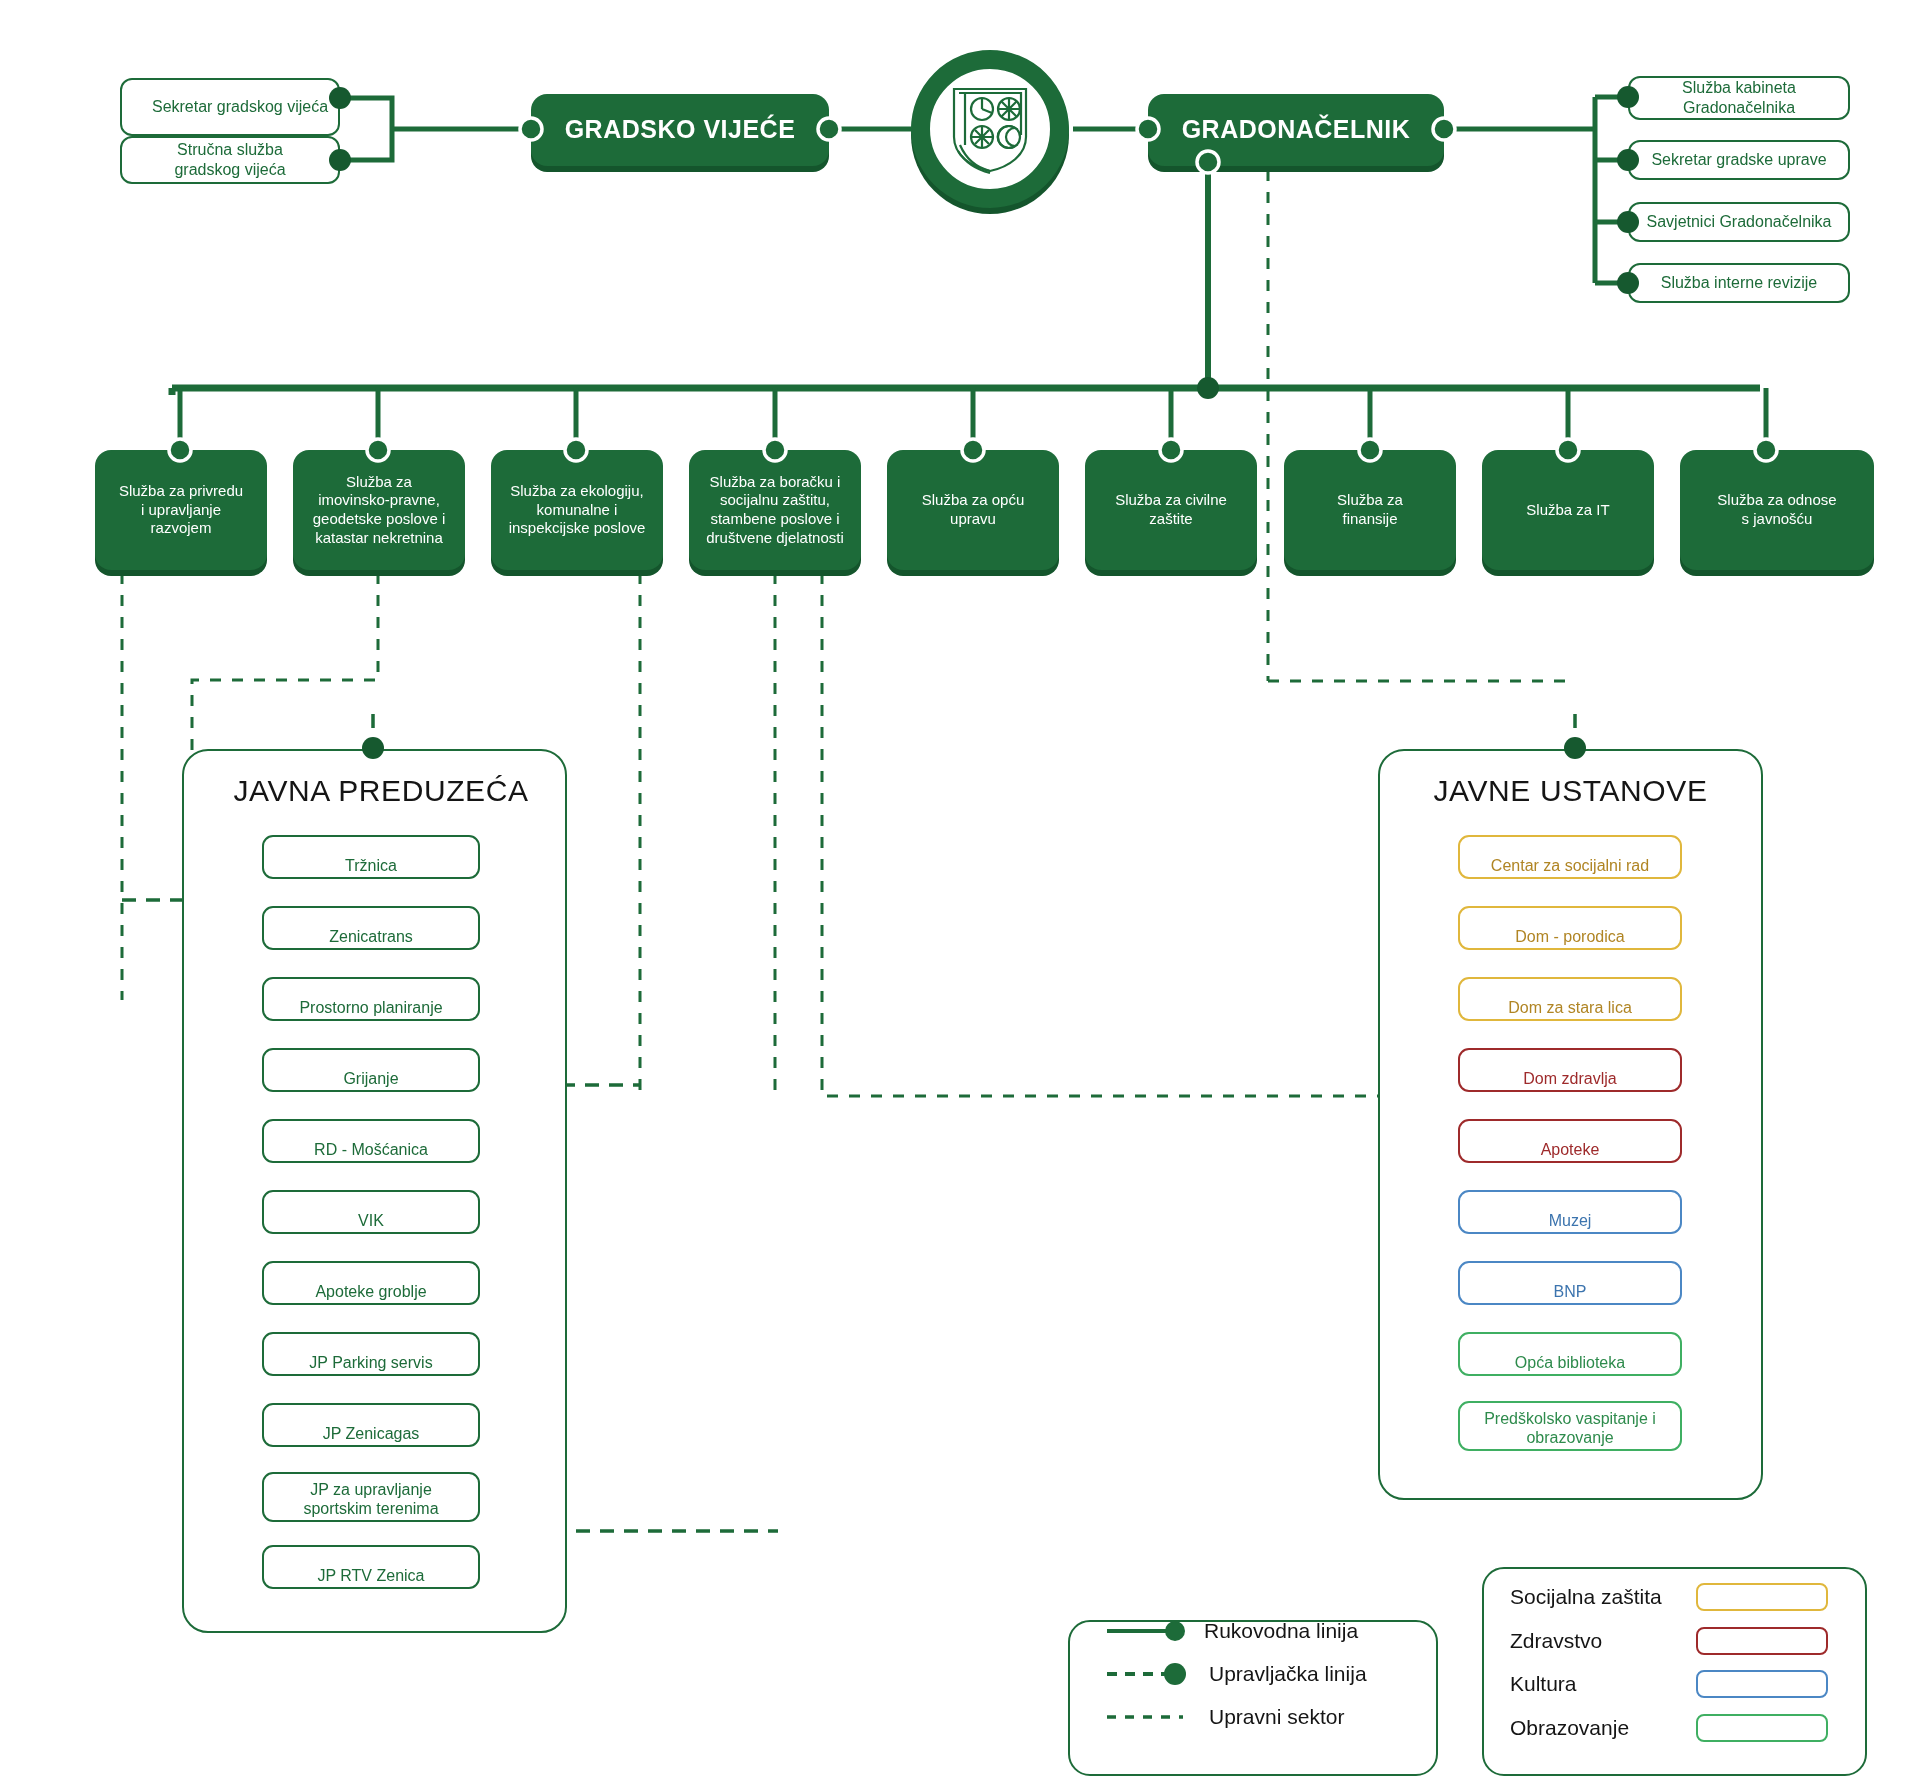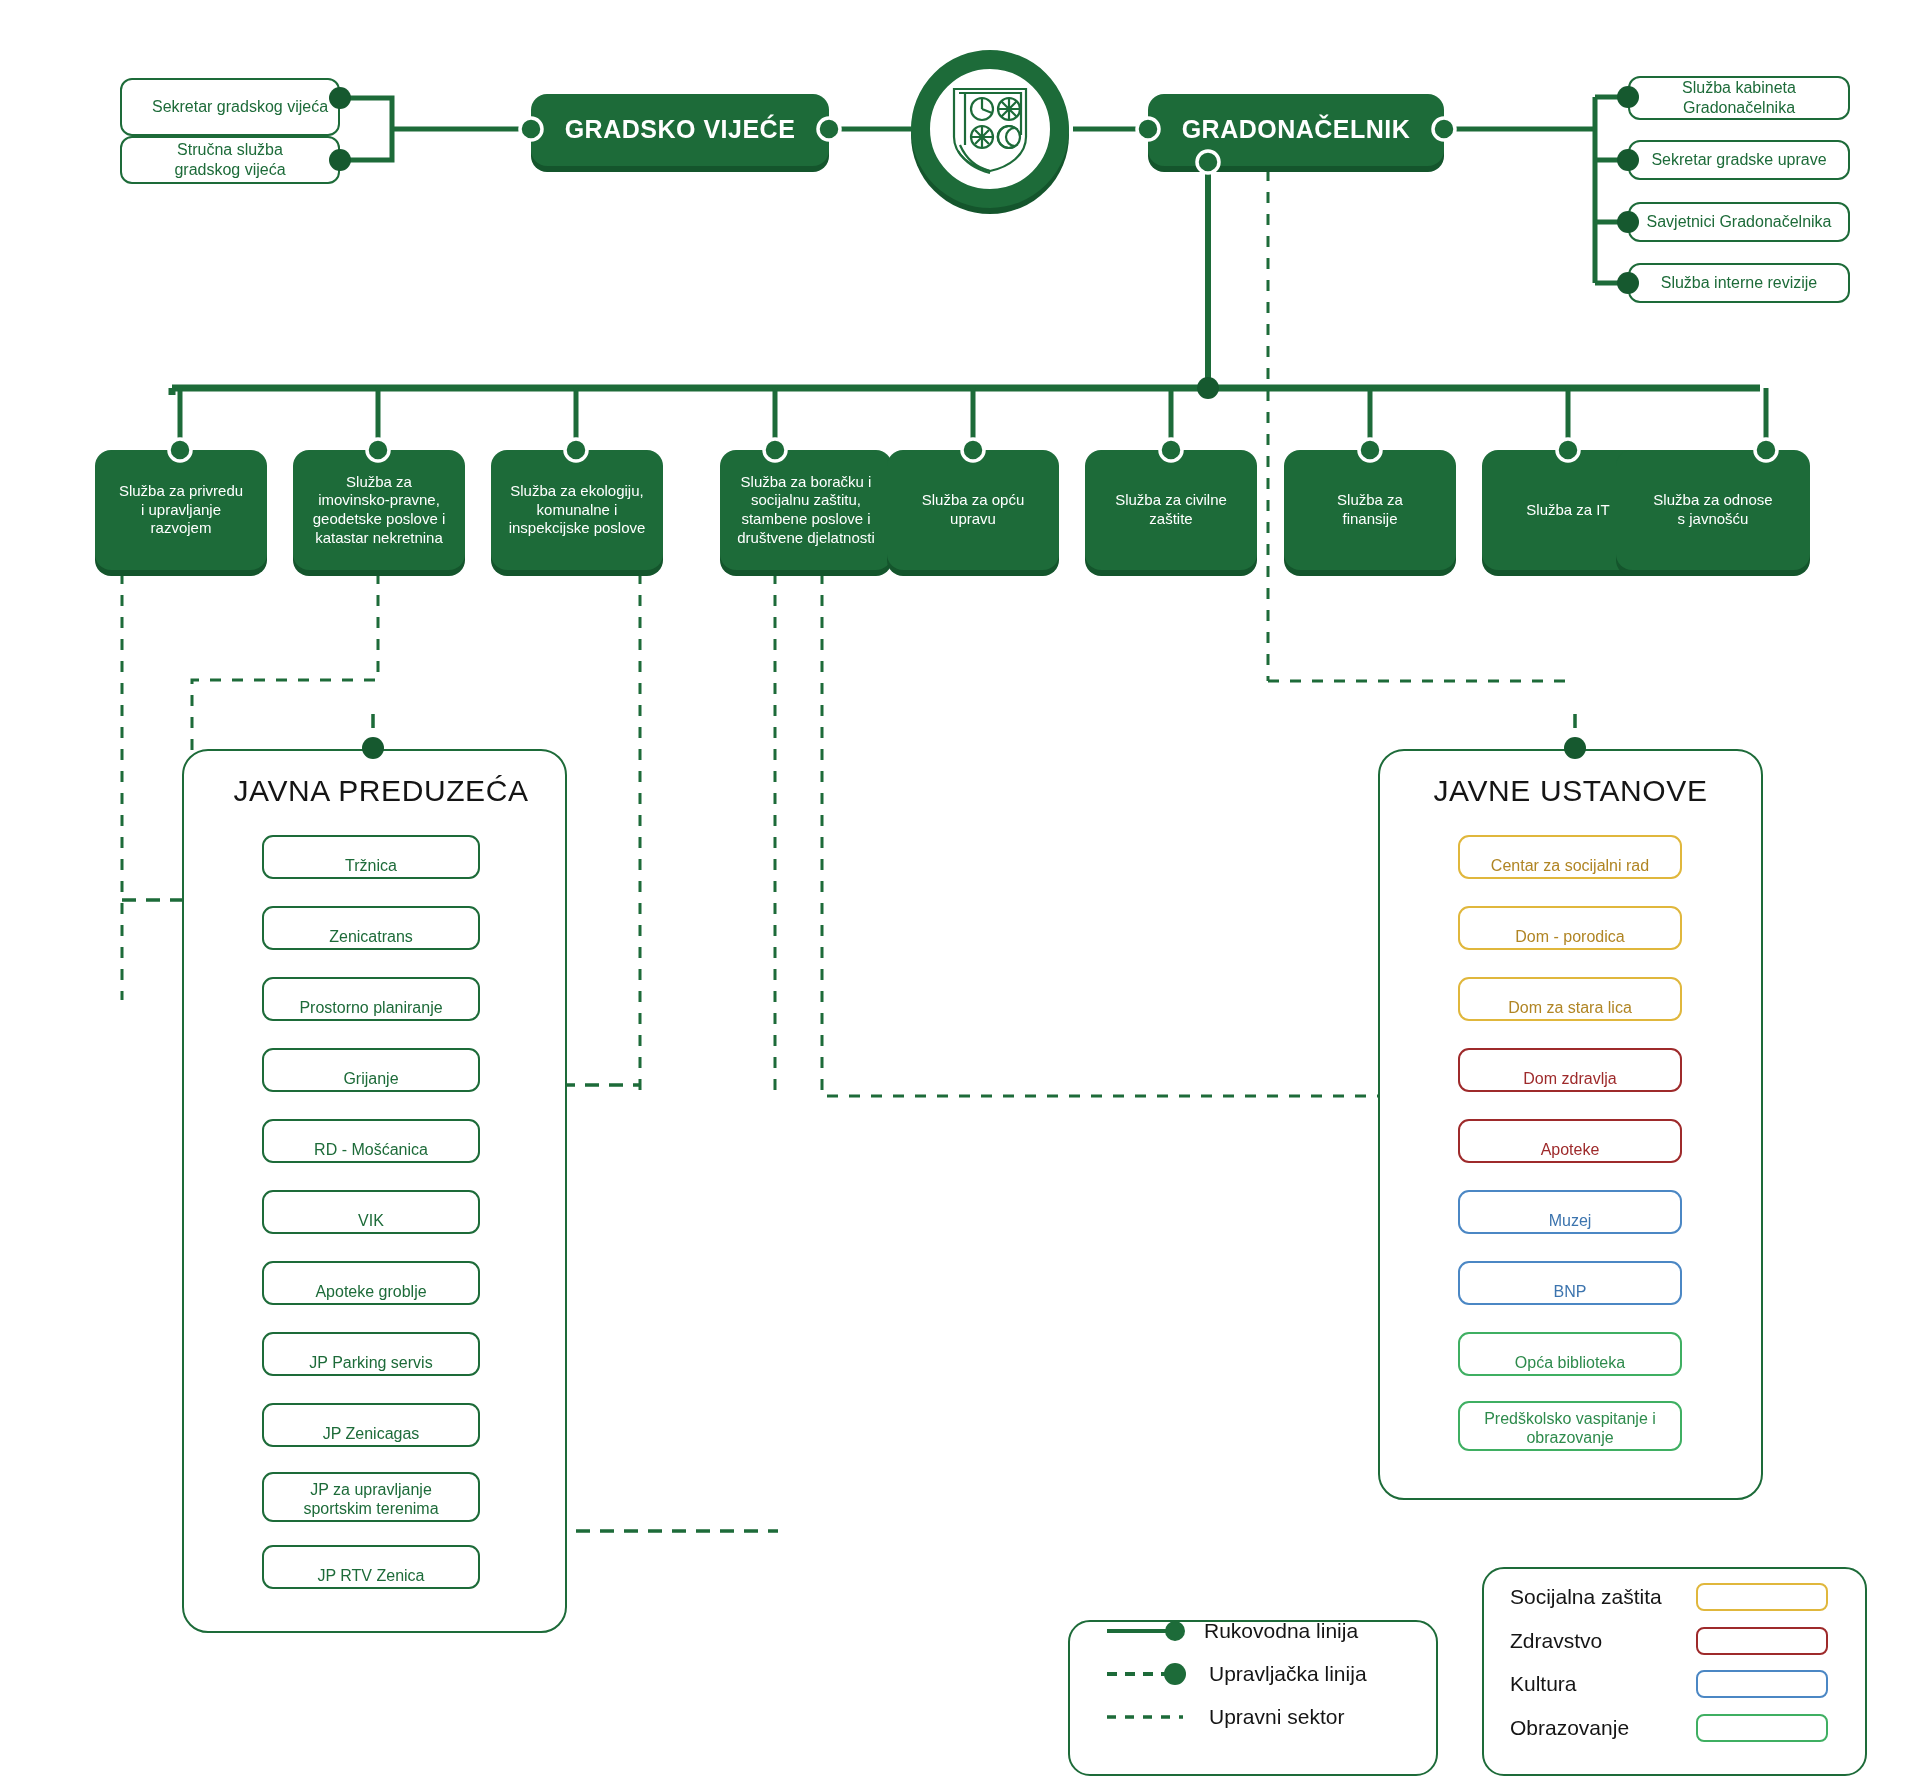--- a/index.html
+++ b/index.html
@@ -280,42 +280,42 @@
     <span style="white-space:pre-line;">Služba za
 imovinsko-pravne,
 geodetske poslove i
 katastar nekretnina</span>
   </div>
   <div class="gbox dept" style="left:491px; top:450px; width:172px; height:120px;">
     <span style="white-space:pre-line;">Služba za ekologiju,
 komunalne i
 inspekcijske poslove</span>
   </div>
-  <div class="gbox dept" style="left:689px; top:450px; width:172px; height:120px;margin-left:31px;">
+  <div class="gbox dept" style="left:689px; top:450px; width:172px; height:120px;">
     <span style="white-space:pre-line;">Služba za boračku i
 socijalnu zaštitu,
 stambene poslove i
 društvene djelatnosti</span>
   </div>
   <div class="gbox dept" style="left:887px; top:450px; width:172px; height:120px;">
     <span style="white-space:pre-line;">Služba za opću
 upravu</span>
   </div>
   <div class="gbox dept" style="left:1085px; top:450px; width:172px; height:120px;">
     <span style="white-space:pre-line;">Služba za civilne
 zaštite</span>
   </div>
   <div class="gbox dept" style="left:1284px; top:450px; width:172px; height:120px;">
     <span style="white-space:pre-line;">Služba za
 finansije</span>
   </div>
   <div class="gbox dept" style="left:1482px; top:450px; width:172px; height:120px;">
     <span style="white-space:pre-line;">Služba za IT</span>
   </div>
-  <div class="gbox dept" style="left:1616px; top:450px; width:194px; height:120px;">
+  <div class="gbox dept" style="left:1680px; top:450px; width:194px; height:120px;">
     <span style="white-space:pre-line;">Služba za odnose
 s javnošću</span>
   </div>
 
   <div class="panel" style="left:182px; top:749px; width:385px; height:884px;"></div>
   <div class="panel-title" style="left:182px; top:774px; width:398px;">
     <span>JAVNA PREDUZEĆA</span>
   </div>
 
   <div class="item" style="left:262px; top:835px; width:218px; height:44px;">

